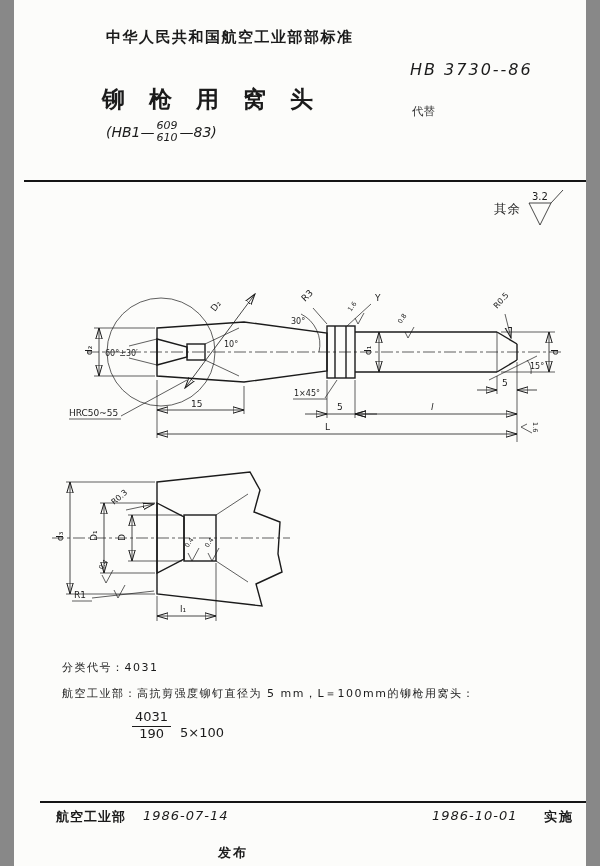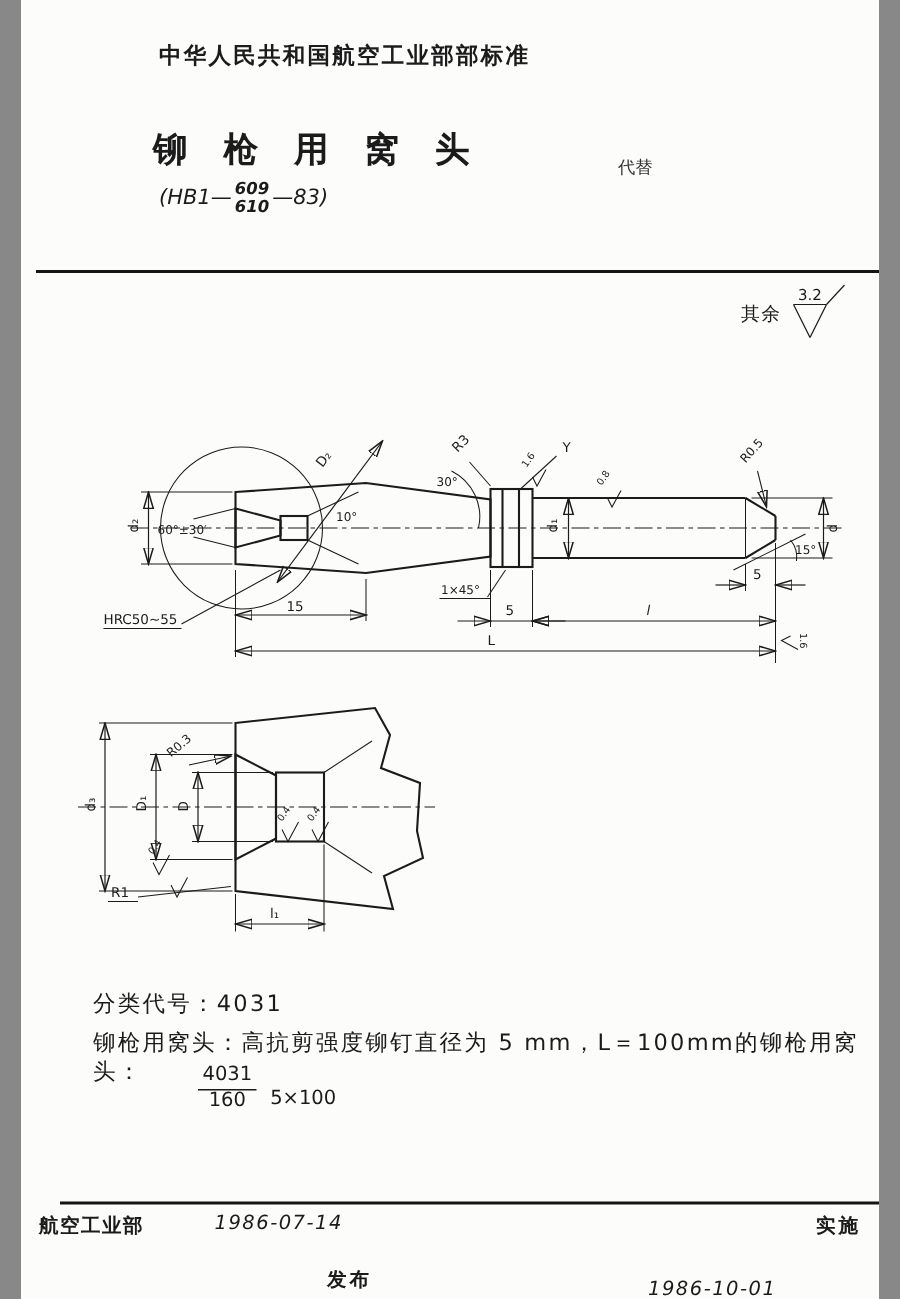--- a/index.html
+++ b/index.html
@@ -17,32 +17,33 @@
   svg line, svg path, svg polygon, svg rect, svg circle, svg polyline{
     stroke:#1b1b1b;fill:none;
   }
   .outl{stroke-width:1.4;}
   .thin{stroke-width:0.7;}
   .dim{stroke-width:0.8;}
   .cl{stroke-width:0.7;stroke-dasharray:12 3 3 3;}
   svg text{fill:#1b1b1b;font-family:"DejaVu Sans",sans-serif;font-size:9px;stroke:none;}
   svg text.sm{font-size:8px;}
   svg text.xs{font-size:6.5px;}
-  .frac{display:inline-flex;flex-direction:column;align-items:center;line-height:1.05;font-size:11px;margin:0 2px;font-weight:bold;}
+  .frac{display:inline-flex;flex-direction:column;align-items:center;line-height:1.05;font-size:11px;margin:0 2px;}
   .frac2{display:inline-flex;flex-direction:column;align-items:center;line-height:1.15;font-size:13px;}
   .frac2 .num{border-bottom:1.5px solid #1b1b1b;padding:0 3px 1px;}
-  .note-line{font-size:15px;letter-spacing:1.5px;}
+  .note-line{font-size:11px;letter-spacing:1.5px;}
 </style>
 </head>
 <body>
 
 <div id="page">
 
   <div class="abs bold" style="left:92px;top:28px;font-size:15px;letter-spacing:1.5px;">中华人民共和国航空工业部部标准</div>
 
+  <div class="abs hand" style="left:396px;top:60px;font-size:16px;letter-spacing:2px;">HB 3730--86</div>
 
   <div class="abs bold" style="left:88px;top:84px;font-size:23px;letter-spacing:24px;white-space:nowrap;text-align:center;">铆枪用窝头</div>
 
   <div class="abs" style="left:398px;top:104px;font-size:11.5px;color:#333;">代替</div>
 
   <div class="abs hand" style="left:92px;top:120px;font-size:14px;display:flex;align-items:center;">
     <span>(HB1—</span>
     <span class="frac">
       <span>609</span>
       <span>610</span>
@@ -239,32 +240,32 @@
     </g>
 
     <line class="cl" x1="0" y1="80" x2="238" y2="80"></line>
   </svg>
 
   <div class="abs note-line" style="left:48px;top:660px;">
     <span>分类代号：</span><span>4031</span>
   </div>
 
   <div class="abs note-line" style="left:48px;top:686px;">
-    <span>铆枪用窝头：</span><span>高抗剪强度铆钉直径为 5 mm，L＝100mm的铆枪用窝头：</span>
+    <span>航空工业部：</span><span>高抗剪强度铆钉直径为 5 mm，L＝100mm的铆枪用窝头：</span>
   </div>
 
   <div class="abs" style="left:118px;top:710px;display:flex;align-items:center;gap:9px;">
     <span class="frac2">
       <span class="num">4031</span>
-      <span>160</span>
+      <span>190</span>
     </span>
     <span style="font-size:13px;margin-top:14px;">5×100</span>
   </div>
 
   <div class="abs rule" style="left:26px;top:801px;width:552px;height:2px;"></div>
 
-  <div class="abs bold" style="left:12px;top:808px;font-size:13px;letter-spacing:1px;">航空工业部</div>
+  <div class="abs bold" style="left:42px;top:808px;font-size:13px;letter-spacing:1px;">航空工业部</div>
   <div class="abs hand" style="left:108px;top:808px;font-size:13px;letter-spacing:1px;margin-left:21px;">1986-07-14</div>
   <div class="abs bold" style="left:204px;top:844px;font-size:13px;letter-spacing:2px;">发布</div>
-  <div class="abs hand" style="left:418px;top:808px;font-size:13px;letter-spacing:1px;margin-top:44px;">1986-10-01</div>
+  <div class="abs hand" style="left:418px;top:808px;font-size:13px;letter-spacing:1px;">1986-10-01</div>
   <div class="abs bold" style="left:530px;top:808px;font-size:13px;letter-spacing:2px;font-family:Liberation Serif, serif;">实施</div>
 
 </div>
 
 </body></html>

